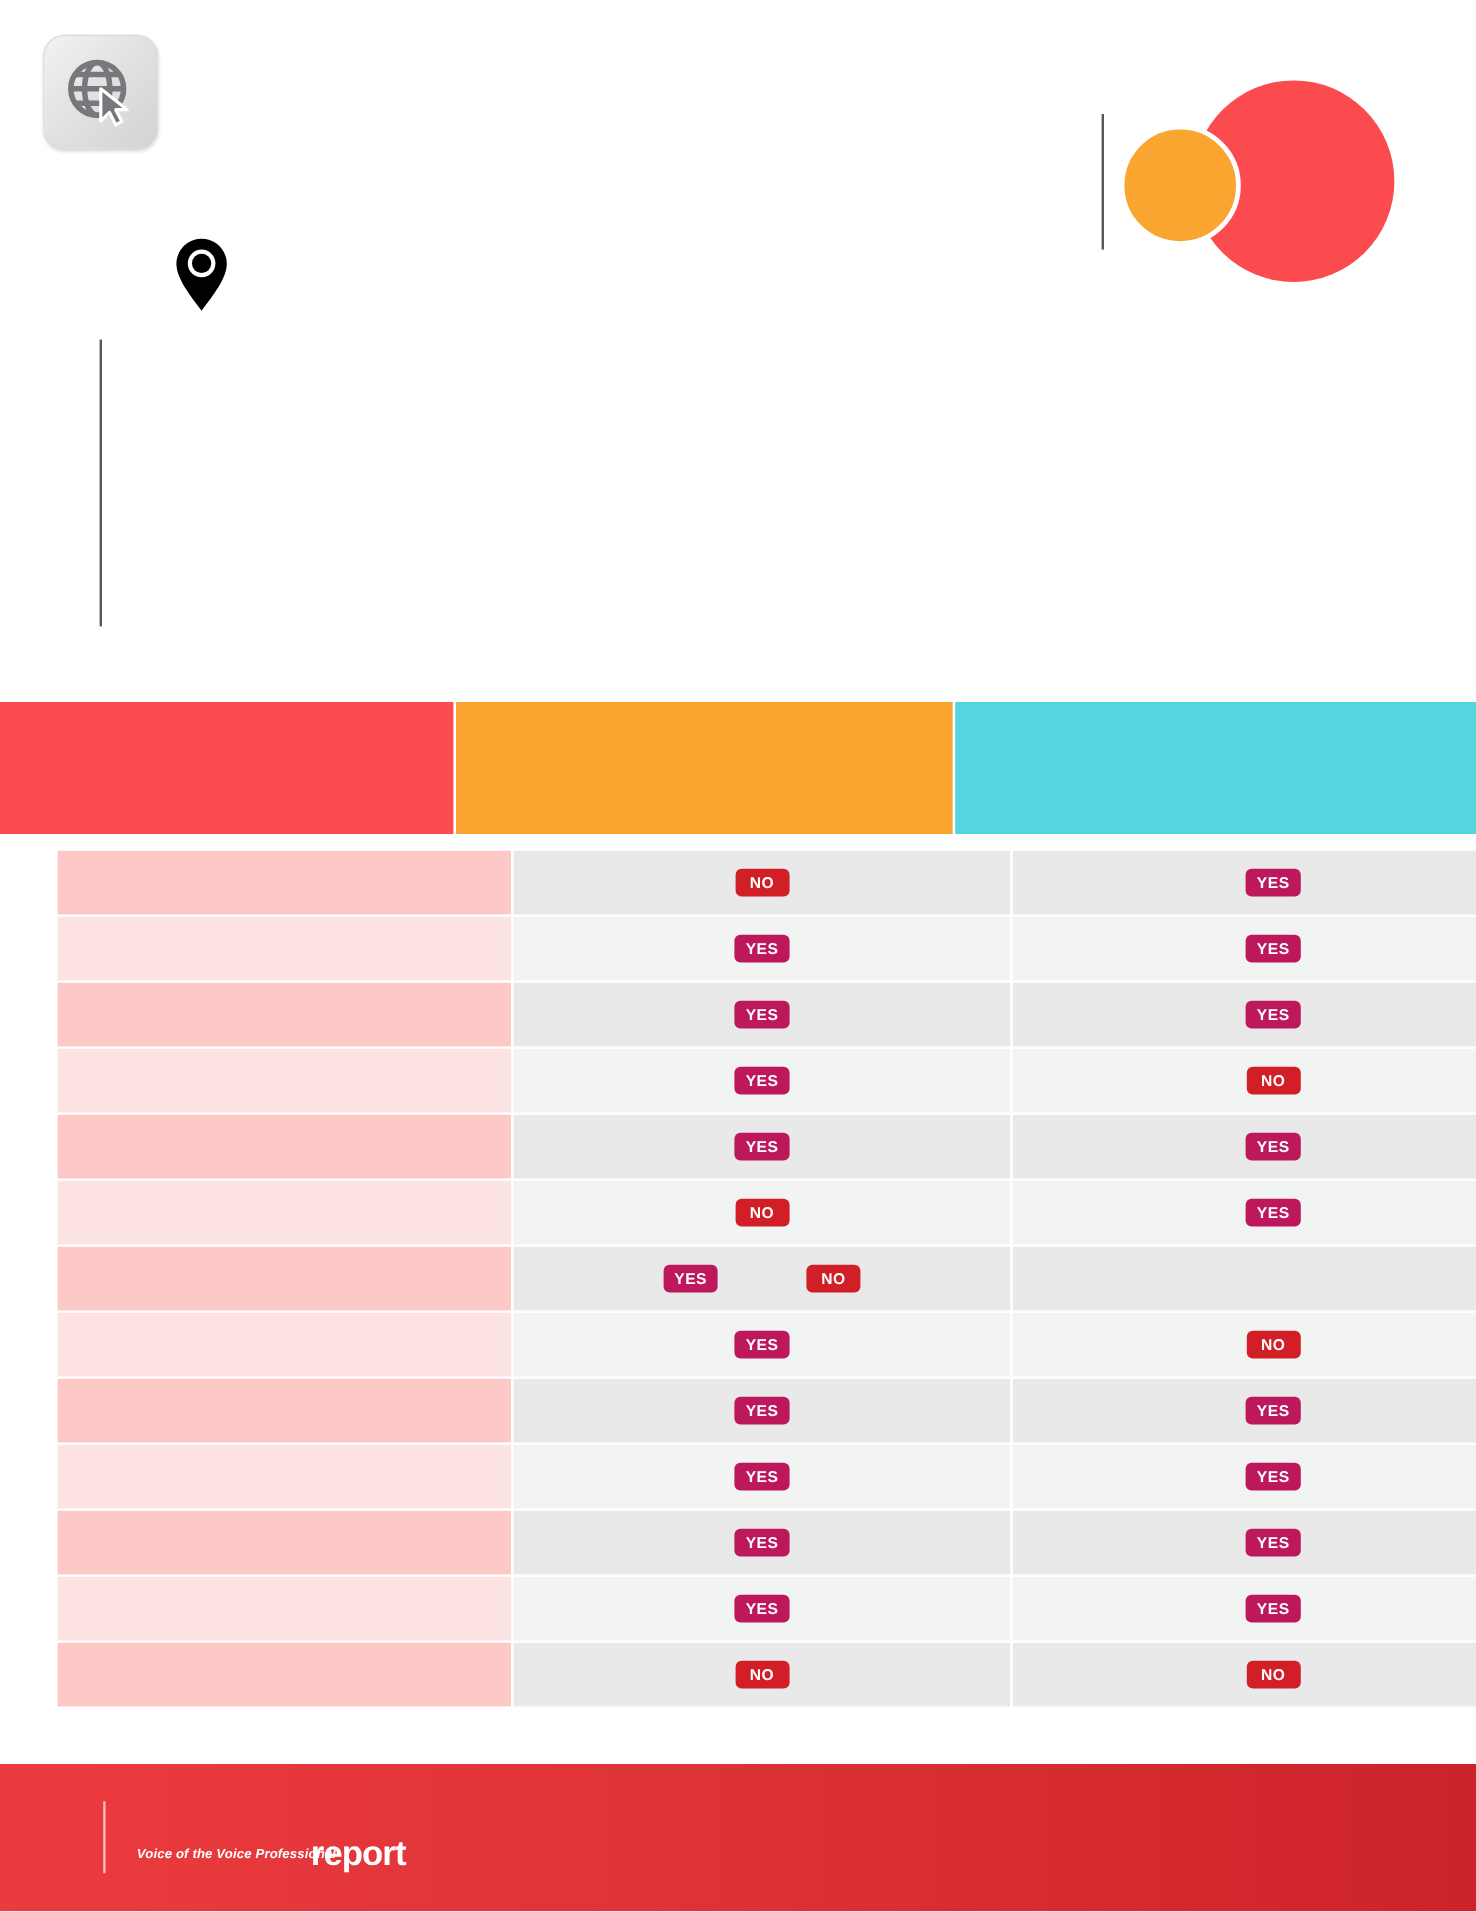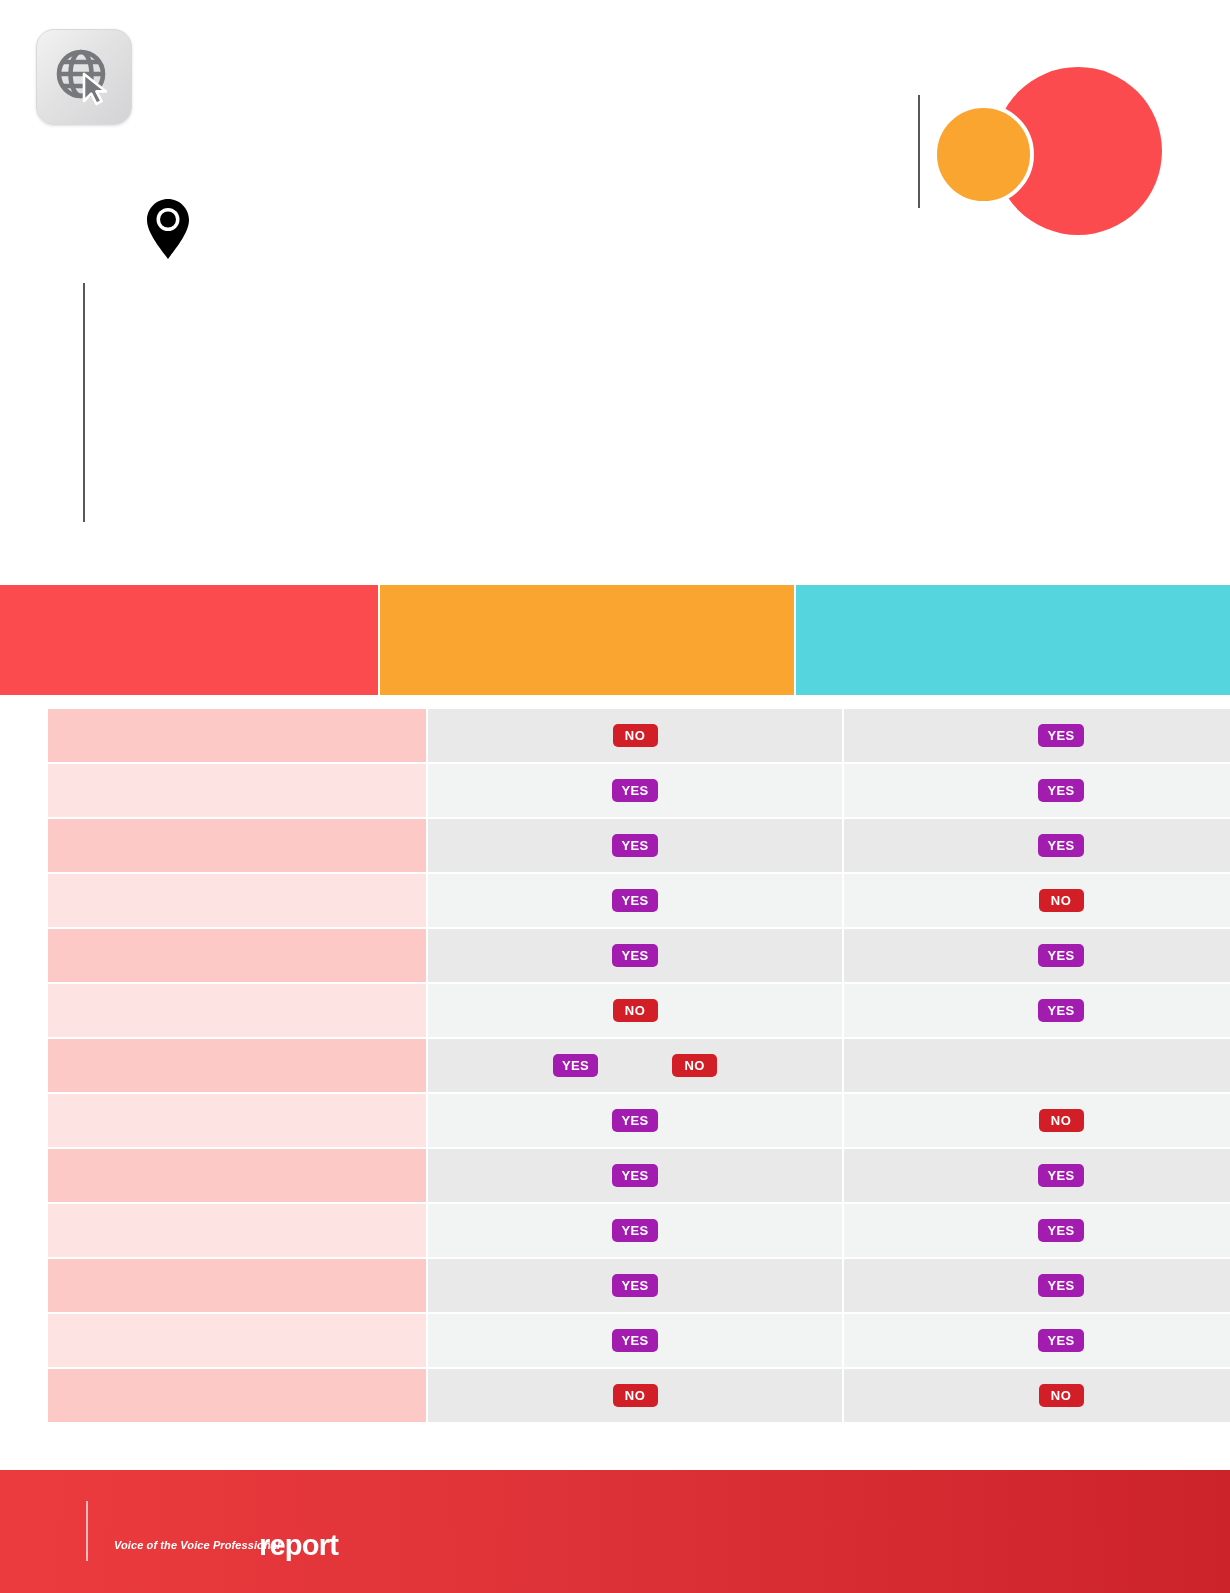--- a/index.html
+++ b/index.html
@@ -176,21 +176,21 @@
     min-width: 45px;
     height: 23px;
     padding: 0 9px;
     border-radius: 5px;
     color: #ffffff;
     font-size: 13px;
     font-weight: bold;
     letter-spacing: 0.4px;
     line-height: 1;
   }
-  .badge-yes { background: #a21caf; text-align: right; }
+  .badge-yes { background: #be185d; text-align: right; }
   .badge-no  { background: #d21f27; }
 
   
   .footer {
     position: absolute;
     left: 0;
     top: 1470px;
     width: 1230px;
     height: 123px;
     background: linear-gradient(90deg, #ec3b3e 0%, #dc3237 50%, #cc2229 100%);

